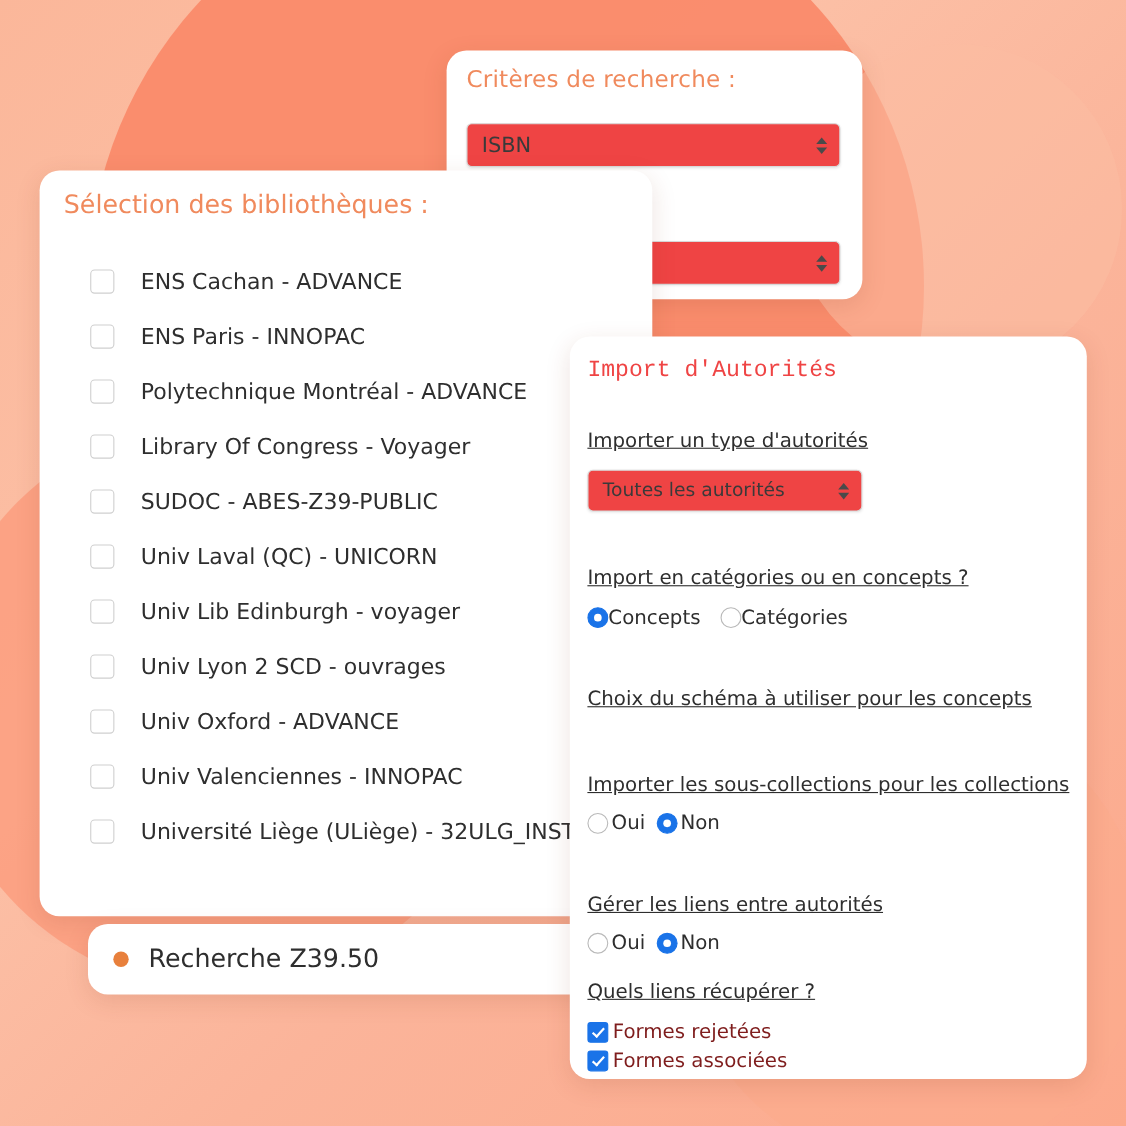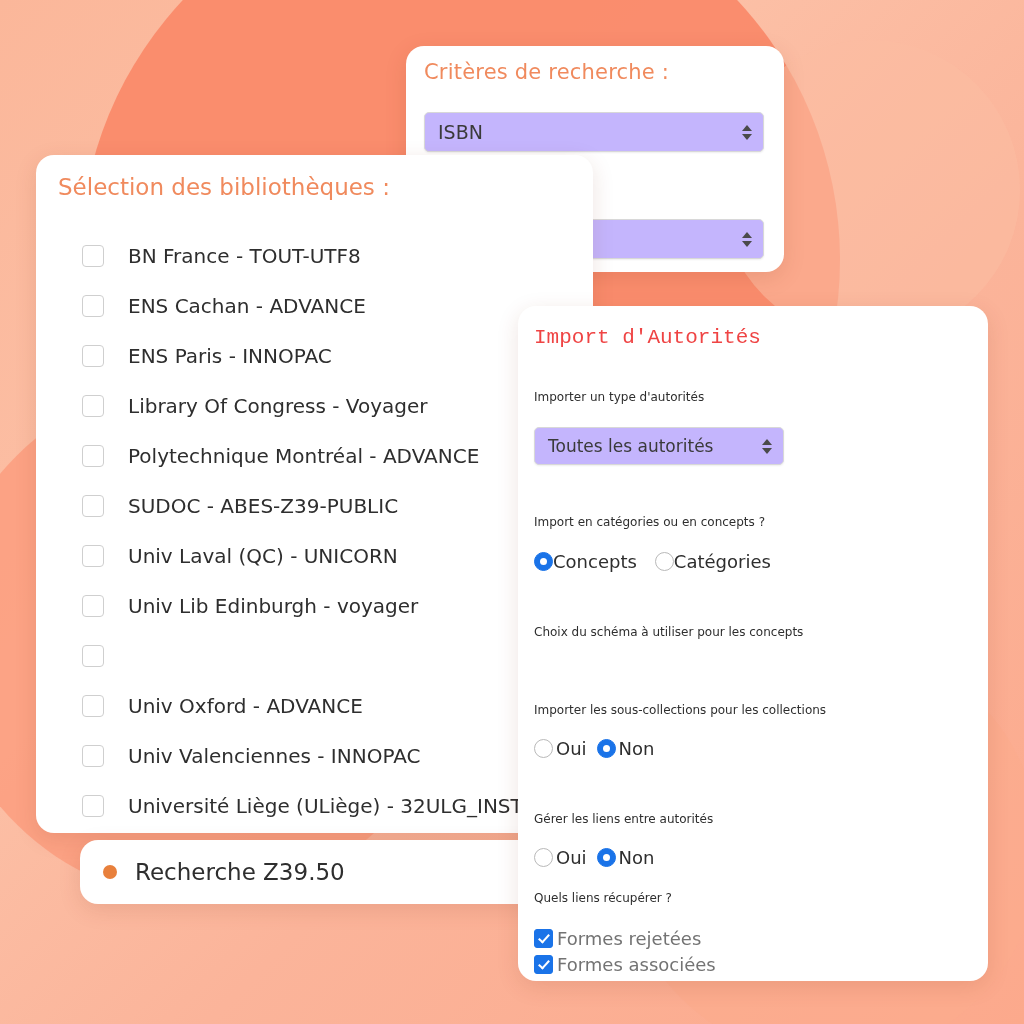--- a/index.html
+++ b/index.html
@@ -71,21 +71,21 @@
     position: absolute;
     left: 18px;
     top: 14px;
     font-size: 21px;
     color: #f08a5d;
     letter-spacing: 0.2px;
   }
   .select-box {
     position: absolute;
     box-sizing: border-box;
-    background: #c4b5fd;
+    background: #ef4444;
     border: 1px solid #d8d8d8;
     border-radius: 5px;
     box-shadow: 0 1px 2px rgba(0,0,0,0.07);
     font-size: 19px;
     color: #3a3a3a;
     display: flex;
     align-items: center;
     padding-left: 13px;
   }
   .select-arrows {
@@ -191,23 +191,24 @@
     position: absolute;
     left: 16px;
     top: 20px;
     font-size: 21px;
     color: #ef4444;
     font-family: Liberation Mono, monospace;
   }
   .import-label {
     position: absolute;
     left: 16px;
-    font-size: 12px;
+    font-size: 18px;
     color: #2e2e2e;
     white-space: nowrap;
+    text-decoration: underline;
   }
   #lbl-type { top: 84px; }
   #sel-type { left: 16px; top: 121px; width: 250px; height: 38px; font-size: 17px; }
   #lbl-catconc { top: 209px; }
   #lbl-schema { top: 319px; }
   #lbl-souscoll { top: 397px; }
   #lbl-liens { top: 506px; }
   #lbl-quels { top: 585px; }
 
   .radio-row {
@@ -247,21 +248,21 @@
   }
   .radio-text { margin-left: 0; margin-right: 18px; }
   .radio-text.tight { margin-left: 3px; margin-right: 10px; }
 
   .check-row {
     position: absolute;
     left: 16px;
     display: flex;
     align-items: center;
     font-size: 18px;
-    color: #737373;
+    color: #7f1d1d;
   }
   #row-rejetees { top: 622px; }
   #row-associees { top: 648px; }
   .cbox {
     box-sizing: border-box;
     width: 19px;
     height: 19px;
     border-radius: 3px;
     border: 1px solid #b9b9b9;
     background: #fff;
@@ -318,52 +319,49 @@
           <span class="down"></span>
       </span>
     </div>
   </div>
 
   <div class="card" id="libraries-card">
     <div class="card-title">Sélection des bibliothèques :</div>
     <div class="lib-list">
       <div class="lib-row">
         <span class="checkbox"></span>
-        <span class="lib-label">BN France - TOUT-UTF8</span>
-      </div>
-      <div class="lib-row">
-        <span class="checkbox"></span>
         <span class="lib-label">ENS Cachan - ADVANCE</span>
       </div>
       <div class="lib-row">
         <span class="checkbox"></span>
         <span class="lib-label">ENS Paris - INNOPAC</span>
       </div>
       <div class="lib-row">
         <span class="checkbox"></span>
+        <span class="lib-label">Polytechnique Montréal - ADVANCE</span>
+      </div>
+      <div class="lib-row">
+        <span class="checkbox"></span>
         <span class="lib-label">Library Of Congress - Voyager</span>
       </div>
       <div class="lib-row">
         <span class="checkbox"></span>
-        <span class="lib-label">Polytechnique Montréal - ADVANCE</span>
-      </div>
-      <div class="lib-row">
-        <span class="checkbox"></span>
         <span class="lib-label">SUDOC - ABES-Z39-PUBLIC</span>
       </div>
       <div class="lib-row">
         <span class="checkbox"></span>
         <span class="lib-label">Univ Laval (QC) - UNICORN</span>
       </div>
       <div class="lib-row">
         <span class="checkbox"></span>
         <span class="lib-label">Univ Lib Edinburgh - voyager</span>
       </div>
       <div class="lib-row">
         <span class="checkbox"></span>
+        <span class="lib-label">Univ Lyon 2 SCD - ouvrages</span>
       </div>
       <div class="lib-row">
         <span class="checkbox"></span>
         <span class="lib-label">Univ Oxford - ADVANCE</span>
       </div>
       <div class="lib-row">
         <span class="checkbox"></span>
         <span class="lib-label">Univ Valenciennes - INNOPAC</span>
       </div>
       <div class="lib-row">

